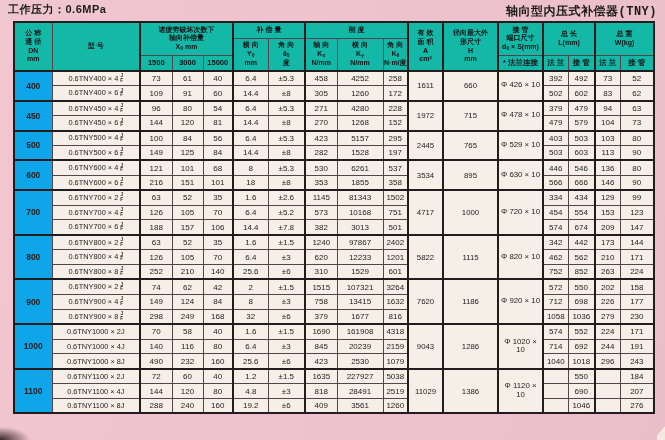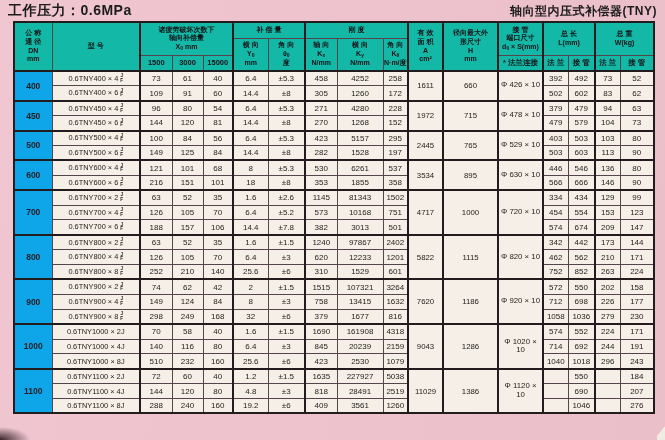--- a/index.html
+++ b/index.html
@@ -3,22 +3,22 @@
 <meta charset="utf-8">
 <style>
   html,body{margin:0;padding:0;}
   body{
     width:665px;height:440px;overflow:hidden;position:relative;
     background:linear-gradient(100deg,#f0c6d1 0%,#eec2cd 55%,#eabfca 100%);
     font-family:"Liberation Sans","DejaVu Sans",sans-serif;
     color:#1c1c1c;
   }
   .titlebar{position:absolute;top:2px;left:8px;right:6px;height:18px;}
-  .title-left{position:absolute;left:0;top:0;font-size:14px;font-weight:bold;letter-spacing:.5px;}
-  .title-right{position:absolute;right:2px;top:1px;font-size:12px;font-weight:bold;letter-spacing:.5px;}
+  .title-left{position:absolute;left:0;top:0;font-size:11px;font-weight:bold;letter-spacing:.5px;}
+  .title-right{position:absolute;right:2px;top:1px;font-size:12px;font-weight:bold;letter-spacing:.5px;font-family:Liberation Mono, monospace;}
   table.spec{
     position:absolute;left:13px;top:21px;width:641px;
     border-collapse:collapse;table-layout:fixed;
     border:2px solid #221c1f;
   }
   th,td{
     border:1px solid #554449;padding:0;margin:0;
     text-align:center;vertical-align:middle;overflow:hidden;
   }
   thead th{background:#14b8a6;font-weight:bold;font-size:7px;line-height:1.25;color:#161216;}
@@ -516,21 +516,21 @@
         <td class="gl2">845</td>
         <td>20239</td>
         <td>2159</td>
         <td class="gl2">714</td>
         <td>692</td>
         <td class="gl2">244</td>
         <td>191</td>
       </tr>
       <tr>
         <td class="model"><span>0.6TNY1000 × 8J</span></td>
-        <td class="gl2">510</td>
+        <td class="gl2">490</td>
         <td>232</td>
         <td>160</td>
         <td class="gl2">25.6</td>
         <td>±6</td>
         <td class="gl2">423</td>
         <td>2530</td>
         <td>1079</td>
         <td class="gl2">1040</td>
         <td>1018</td>
         <td class="gl2">296</td>

